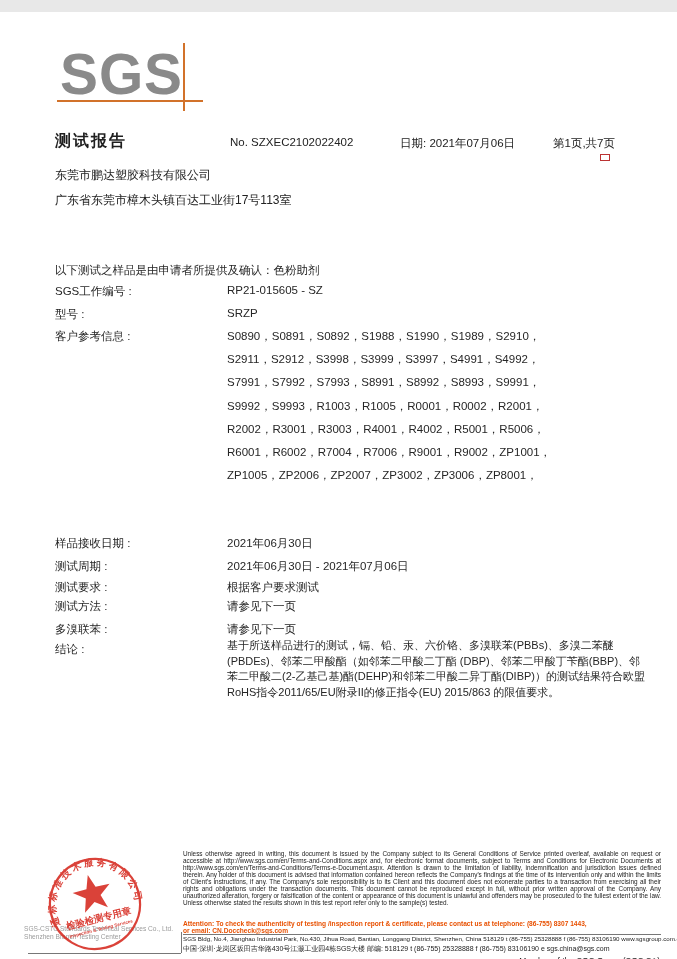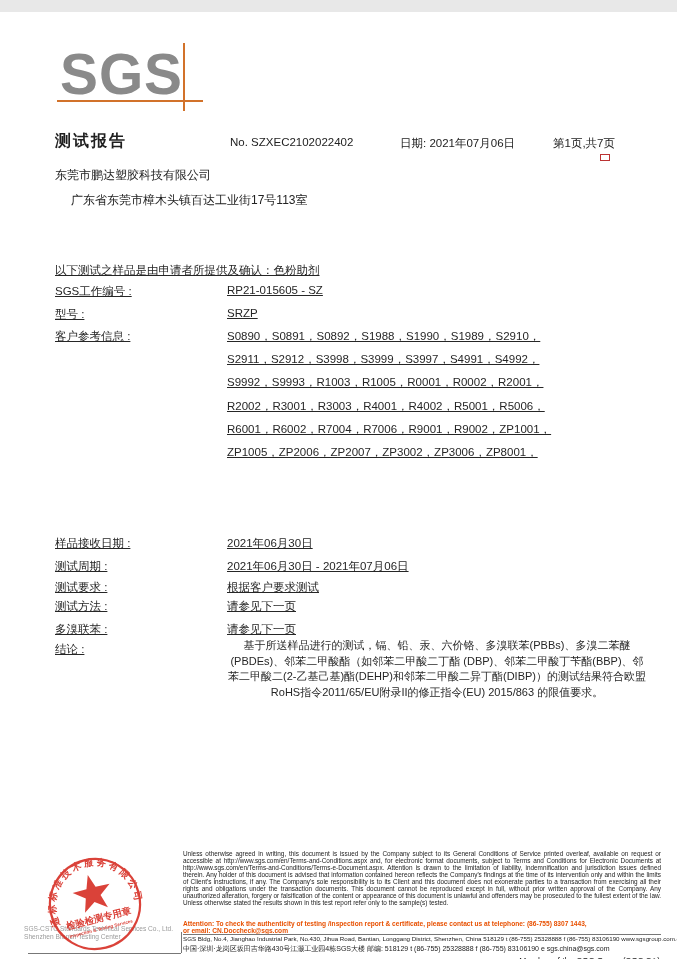--- a/index.html
+++ b/index.html
@@ -11,21 +11,21 @@
   
   .logo-text{font-weight:bold;font-size:58px;color:#8a8a8a;letter-spacing:1px;transform:scaleX(.98);transform-origin:left;line-height:1;}
   .logo-hline{background:#d2722a;height:2px;}
   .logo-vline{background:#d2722a;width:2px;}
   
   .hdr-title{font-size:16px;font-weight:bold;color:#1f1f1f;letter-spacing:2px;}
   .hdr-small{font-size:11.5px;color:#222;padding-left:8px;}
   .company-line{font-size:12px;color:#222;}
   .red-mark{border:1px solid #bb3333;width:8px;height:5px;}
   
-  .body-txt{font-size:11.5px;color:#262626;text-decoration:underline;}
+  .body-txt{font-size:11.5px;color:#262626;}
   .lbl{left:55px;}
   .val{left:227px;}
   .ref-lines div{height:23.2px;line-height:23.2px;}
   .conclusion{width:420px;font-size:11px;line-height:15.6px;color:#262626;}
   
   .legal{width:478px;font-size:6.4px;line-height:6.95px;text-align:justify;color:#1c1c1c;}
   .attention{width:478px;font-size:6.6px;line-height:7px;font-weight:bold;color:#e85000;}
   .addr-box{width:478px;border-top:1px solid #777;}
   .addr-line-en{font-size:6.2px;color:#1c1c1c;line-height:8.5px;white-space:nowrap;}
   .addr-line-cn{font-size:7px;color:#1c1c1c;line-height:9.5px;white-space:nowrap;}
@@ -45,34 +45,35 @@
   <div class="abs logo-hline" style="left:57px;top:88px;width:146px;"></div>
   <div class="abs logo-vline" style="left:183px;top:31px;height:68px;"></div>
 
   <div class="abs hdr-title" style="left:55px;top:119px;">测试报告</div>
   <div class="abs hdr-small" style="left:222px;top:124px;">No. SZXEC2102022402</div>
   <div class="abs hdr-small" style="left:392px;top:124px;">日期: 2021年07月06日</div>
   <div class="abs hdr-small" style="left:545px;top:124px;">第1页,共7页</div>
   <div class="abs red-mark" style="left:600px;top:142px;"></div>
 
   <div class="abs company-line" style="left:55px;top:155px;">东莞市鹏达塑胶科技有限公司</div>
-  <div class="abs company-line" style="left:71px;top:180px;">广东省东莞市樟木头镇百达工业街17号113室</div>
+  <div class="abs company-line" style="left:55px;top:180px;">广东省东莞市樟木头镇百达工业街17号113室</div>
 
   <div class="abs body-txt" style="left:55px;top:251px;">以下测试之样品是由申请者所提供及确认：色粉助剂</div>
 
   <div class="abs body-txt lbl" style="top:272px;">SGS工作编号 :</div>
   <div class="abs body-txt val" style="top:272px;">RP21-015605 - SZ</div>
 
   <div class="abs body-txt lbl" style="top:295px;">型号 :</div>
   <div class="abs body-txt val" style="top:295px;">SRZP</div>
 
   <div class="abs body-txt lbl" style="top:317px;">客户参考信息 :</div>
   <div class="abs body-txt val ref-lines" style="top:313px;">
     <div>S0890，S0891，S0892，S1988，S1990，S1989，S2910，</div>
     <div>S2911，S2912，S3998，S3999，S3997，S4991，S4992，</div>
+    <div>S7991，S7992，S7993，S8991，S8992，S8993，S9991，</div>
     <div>S9992，S9993，R1003，R1005，R0001，R0002，R2001，</div>
     <div>R2002，R3001，R3003，R4001，R4002，R5001，R5006，</div>
     <div>R6001，R6002，R7004，R7006，R9001，R9002，ZP1001，</div>
     <div>ZP1005，ZP2006，ZP2007，ZP3002，ZP3006，ZP8001，</div>
   </div>
 
   <div class="abs body-txt lbl" style="top:524px;">样品接收日期 :</div>
   <div class="abs body-txt val" style="top:524px;">2021年06月30日</div>
 
   <div class="abs body-txt lbl" style="top:547px;">测试周期 :</div>
@@ -81,21 +82,21 @@
   <div class="abs body-txt lbl" style="top:568px;">测试要求 :</div>
   <div class="abs body-txt val" style="top:568px;">根据客户要求测试</div>
 
   <div class="abs body-txt lbl" style="top:587px;">测试方法 :</div>
   <div class="abs body-txt val" style="top:587px;">请参见下一页</div>
 
   <div class="abs body-txt lbl" style="top:610px;">多溴联苯 :</div>
   <div class="abs body-txt val" style="top:610px;">请参见下一页</div>
 
   <div class="abs body-txt lbl" style="top:630px;">结论 :</div>
-  <div class="abs conclusion val" style="top:626px;text-align:center;">基于所送样品进行的测试，镉、铅、汞、六价铬、多溴联苯(PBBs)、多溴二苯醚(PBDEs)、邻苯二甲酸酯（如邻苯二甲酸二丁酯 (DBP)、邻苯二甲酸丁苄酯(BBP)、邻苯二甲酸二(2-乙基己基)酯(DEHP)和邻苯二甲酸二异丁酯(DIBP)）的测试结果符合欧盟RoHS指令2011/65/EU附录II的修正指令(EU) 2015/863 的限值要求。</div>
+  <div class="abs conclusion val" style="top:626px;">基于所送样品进行的测试，镉、铅、汞、六价铬、多溴联苯(PBBs)、多溴二苯醚(PBDEs)、邻苯二甲酸酯（如邻苯二甲酸二丁酯 (DBP)、邻苯二甲酸丁苄酯(BBP)、邻苯二甲酸二(2-乙基己基)酯(DEHP)和邻苯二甲酸二异丁酯(DIBP)）的测试结果符合欧盟RoHS指令2011/65/EU附录II的修正指令(EU) 2015/863 的限值要求。</div>
 
   <div class="abs legal" style="left:183px;top:839px;">Unless otherwise agreed in writing, this document is issued by the Company subject to its General Conditions of Service printed overleaf, available on request or accessible at http://www.sgs.com/en/Terms-and-Conditions.aspx and, for electronic format documents, subject to Terms and Conditions for Electronic Documents at http://www.sgs.com/en/Terms-and-Conditions/Terms-e-Document.aspx. Attention is drawn to the limitation of liability, indemnification and jurisdiction issues defined therein. Any holder of this document is advised that information contained hereon reflects the Company's findings at the time of its intervention only and within the limits of Client's instructions, if any. The Company's sole responsibility is to its Client and this document does not exonerate parties to a transaction from exercising all their rights and obligations under the transaction documents. This document cannot be reproduced except in full, without prior written approval of the Company. Any unauthorized alteration, forgery or falsification of the content or appearance of this document is unlawful and offenders may be prosecuted to the fullest extent of the law. Unless otherwise stated the results shown in this test report refer only to the sample(s) tested.</div>
 
   <div class="abs attention" style="left:183px;top:908px;">
     <div>Attention: To check the authenticity of testing /inspection report &amp; certificate, please contact us at telephone: (86-755) 8307 1443,</div>
     <div>or email: CN.Doccheck@sgs.com</div>
   </div>
 
   <div class="abs addr-box" style="left:183px;top:922px;">
     <div class="addr-line-en">SGS Bldg, No.4, Jianghao Industrial Park, No.430, Jihua Road, Bantian, Longgang District, Shenzhen, China 518129    t (86-755) 25328888    f (86-755) 83106190    www.sgsgroup.com.cn</div>

